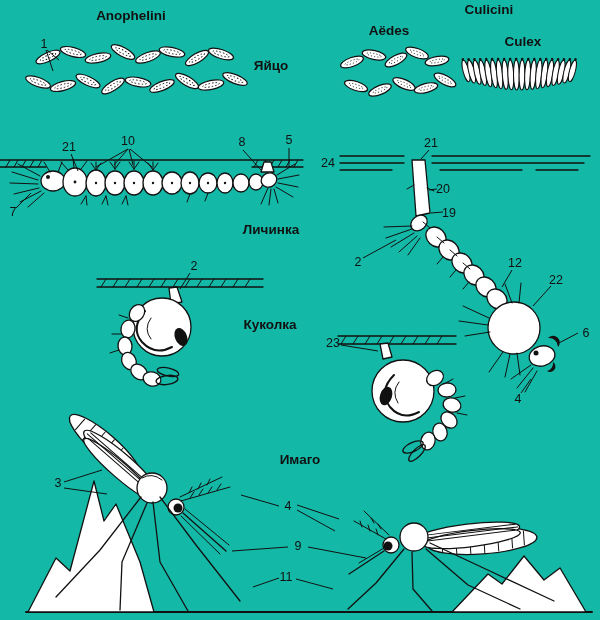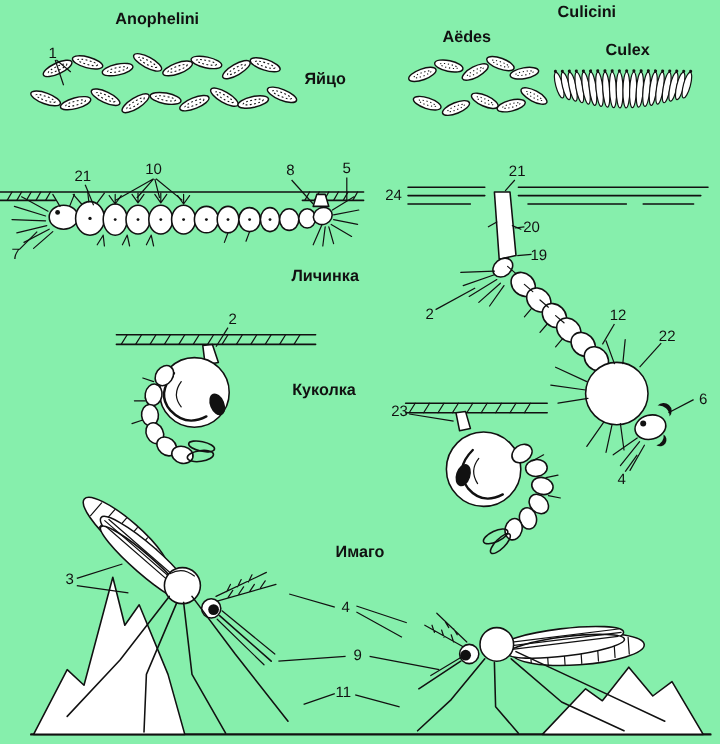--- a/index.html
+++ b/index.html
@@ -1,16 +1,16 @@
 <!DOCTYPE html>
 <html><head>
 <meta charset="utf-8">
 <style>
   html,body{margin:0;padding:0;background:#fff}
-  .canvas{position:relative;width:600px;height:620px;background:#86efac;overflow:hidden;
+  .canvas{position:relative;width:600px;height:620px;background:#14b8a6;overflow:hidden;
           font-family:"Liberation Sans","DejaVu Sans",sans-serif}
   svg{display:block}
   svg text{fill:#111;font-family:"Liberation Sans","DejaVu Sans",sans-serif}
   .h{font-size:13.5px;font-weight:700}
   .stage{font-size:13.5px;font-weight:700}
   .num{font-size:12.5px}
   .ink{stroke:#111;fill:none;stroke-width:1.3;stroke-linecap:round;stroke-linejoin:round}
   .ink-fill{stroke:#111;fill:#fff;stroke-width:1.3;stroke-linejoin:round}
   .dark{fill:#111;stroke:none}
   .thin{stroke-width:1}

